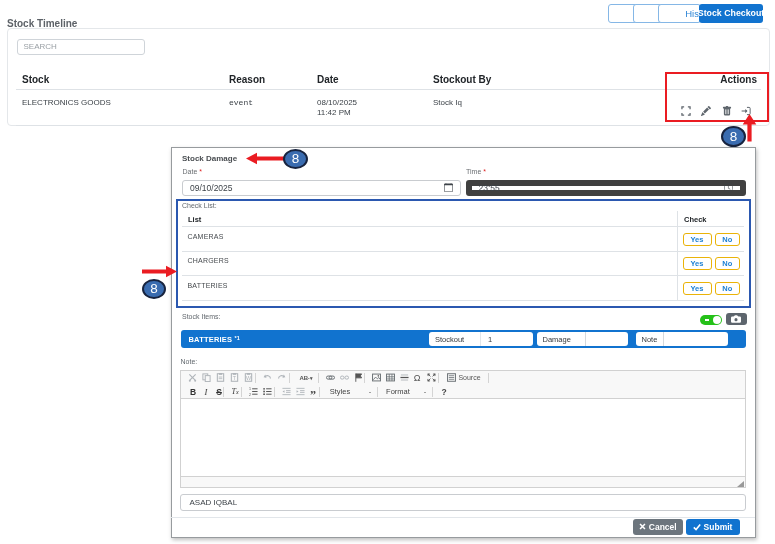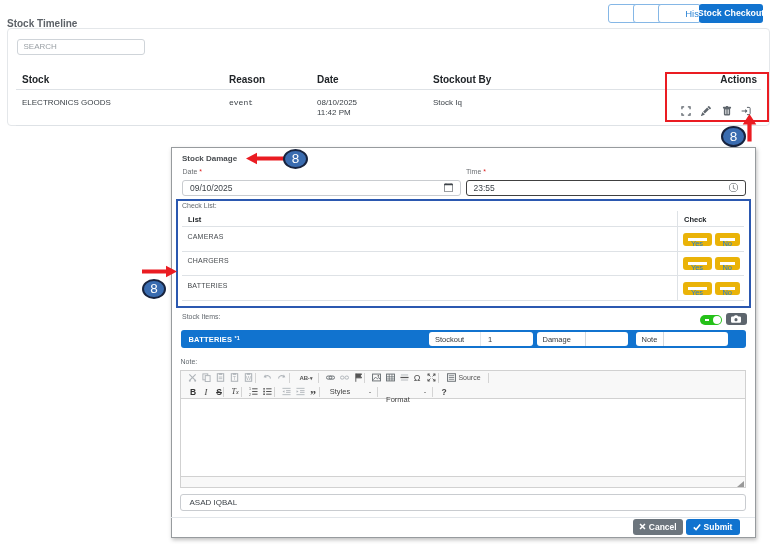--- a/index.html
+++ b/index.html
@@ -3,22 +3,22 @@
 <meta charset="utf-8">
 <style>
   html,body{margin:0;padding:0;}
   body{width:775px;height:544px;position:relative;background:#fff;
        font-family:"Liberation Sans",sans-serif;overflow:hidden;}
   .abs{position:absolute;}
   .btn-outline{border:1px solid #85b7e6;border-radius:3px;background:#fff;
       display:flex;align-items:center;justify-content:center;box-sizing:border-box;padding-left:41px;}
   .hdr{font-weight:bold;color:#212529;font-size:10px;}
   .cell{color:#3c4248;font-size:8px;}
-  .yesno{position:absolute;box-sizing:border-box;border:5px solid #eab308;border-radius:3px;
-      color:#1b7fd4;font-size:7.5px;font-weight:normal;text-align:center;background:#fff;}
+  .yesno{position:absolute;box-sizing:border-box;border:1px solid #eab308;border-radius:3px;
+      color:#1b7fd4;font-size:7.5px;font-weight:bold;text-align:center;background:#fff;}
 </style>
 </head>
 <body>
 
 <div class="abs" style="left:7px;top:18px;font-size:10px;font-weight:bold;color:#5d6268;">Stock Timeline</div>
 
 <div class="abs btn-outline" style="left:608px;top:4px;width:22.5px;height:18.5px;">
   <svg width="12" height="12" viewBox="0 0 16 16" fill="#1173cf">
       <path d="M8 1.2 15 7.4h-1.8V14H9.7v-4.2H6.3V14H2.8V7.4H1z"></path>
     </svg>
@@ -100,21 +100,21 @@
 <div class="abs" style="left:182.5px;top:168px;font-size:7px;color:#6a6e72;">Date <span style="color:#d22">*</span></div>
 <div class="abs" style="left:466px;top:168px;font-size:7px;color:#6a6e72;">Time <span style="color:#d22">*</span></div>
 
 <div class="abs" style="left:182px;top:179.5px;width:278.5px;height:16px;border:1px solid #c9ccd0;border-radius:3px;box-sizing:border-box;
      display:flex;align-items:center;padding:0 7px;font-size:8.5px;color:#3d4349;">09/10/2025
   <svg style="margin-left:auto;" width="9" height="9" viewBox="0 0 16 16" fill="#3d4349">
       <path d="M3.5 0a.5.5 0 0 1 .5.5V1h8V.5a.5.5 0 0 1 1 0V1h1a2 2 0 0 1 2 2v11a2 2 0 0 1-2 2H2a2 2 0 0 1-2-2V3a2 2 0 0 1 2-2h1V.5a.5.5 0 0 1 .5-.5zM1 4v10a1 1 0 0 0 1 1h12a1 1 0 0 0 1-1V4H1z"></path>
     </svg>
 </div>
 
-<div class="abs" style="left:465.5px;top:179.5px;width:280px;height:16px;border:1px solid #404040;border-radius:3px;box-sizing:border-box;
+<div class="abs" style="left:465.5px;top:179.5px;width:280px;height:16px;border:6px solid #404040;border-radius:3px;box-sizing:border-box;
      display:flex;align-items:center;padding:0 7px;font-size:8.5px;color:#3d4349;">23:55
   <svg style="margin-left:auto;" width="9" height="9" viewBox="0 0 16 16" fill="#3d4349">
       <path d="M8 3.5a.5.5 0 0 0-1 0V9a.5.5 0 0 0 .252.434l3.5 2a.5.5 0 0 0 .496-.868L8 8.71V3.5z"></path>
       <path d="M8 16A8 8 0 1 0 8 0a8 8 0 0 0 0 16zm7-8A7 7 0 1 1 1 8a7 7 0 0 1 14 0z"></path>
     </svg>
 </div>
 
 <div class="abs" style="left:176px;top:198.5px;width:574.5px;height:109px;border:2px solid #2b58b0;box-sizing:border-box;"></div>
 <div class="abs" style="left:182px;top:202px;font-size:7px;color:#62686e;">Check List:</div>
 <div class="abs" style="left:188px;top:215px;font-size:7.5px;font-weight:bold;color:#212529;">List</div>
@@ -328,21 +328,21 @@
       <span style="font-size:12px;font-weight:bold;color:#444;font-family:'Liberation Serif',serif;line-height:4px;position:relative;top:3px;">”</span>
     </div>
     <div style="position: absolute; left: 319px; top: 1px; width: 1px; height: 10px; background: rgb(212, 212, 212);"></div>
     <div style="position: absolute; left: 325px; top: 0px; width: 30px; height: 12px; display: flex; align-items: center; justify-content: center;">
       <span style="font-size:7.5px;color:#444;">Styles</span>
     </div>
     <div style="position: absolute; left: 366px; top: 0px; width: 8px; height: 12px; display: flex; align-items: center; justify-content: center;">
       <span style="font-size:7.5px;color:#444;">-</span>
     </div>
     <div style="position: absolute; left: 377px; top: 1px; width: 1px; height: 10px; background: rgb(212, 212, 212);"></div>
-    <div style="position: absolute; left: 382px; top: 8px; width: 32px; height: 12px; display: flex; align-items: center; justify-content: center;">
+    <div style="position: absolute; left: 382px; top: 0px; width: 32px; height: 12px; display: flex; align-items: center; justify-content: center;">
       <span style="font-size:7.5px;color:#444;">Format</span>
     </div>
     <div style="position: absolute; left: 421px; top: 0px; width: 8px; height: 12px; display: flex; align-items: center; justify-content: center;">
       <span style="font-size:7.5px;color:#444;">-</span>
     </div>
     <div style="position: absolute; left: 432px; top: 1px; width: 1px; height: 10px; background: rgb(212, 212, 212);"></div>
     <div style="position: absolute; left: 438px; top: 0px; width: 12px; height: 12px; display: flex; align-items: center; justify-content: center;">
       <span style="font-size:8.5px;font-weight:bold;color:#444;">?</span>
     </div>
   </div>

